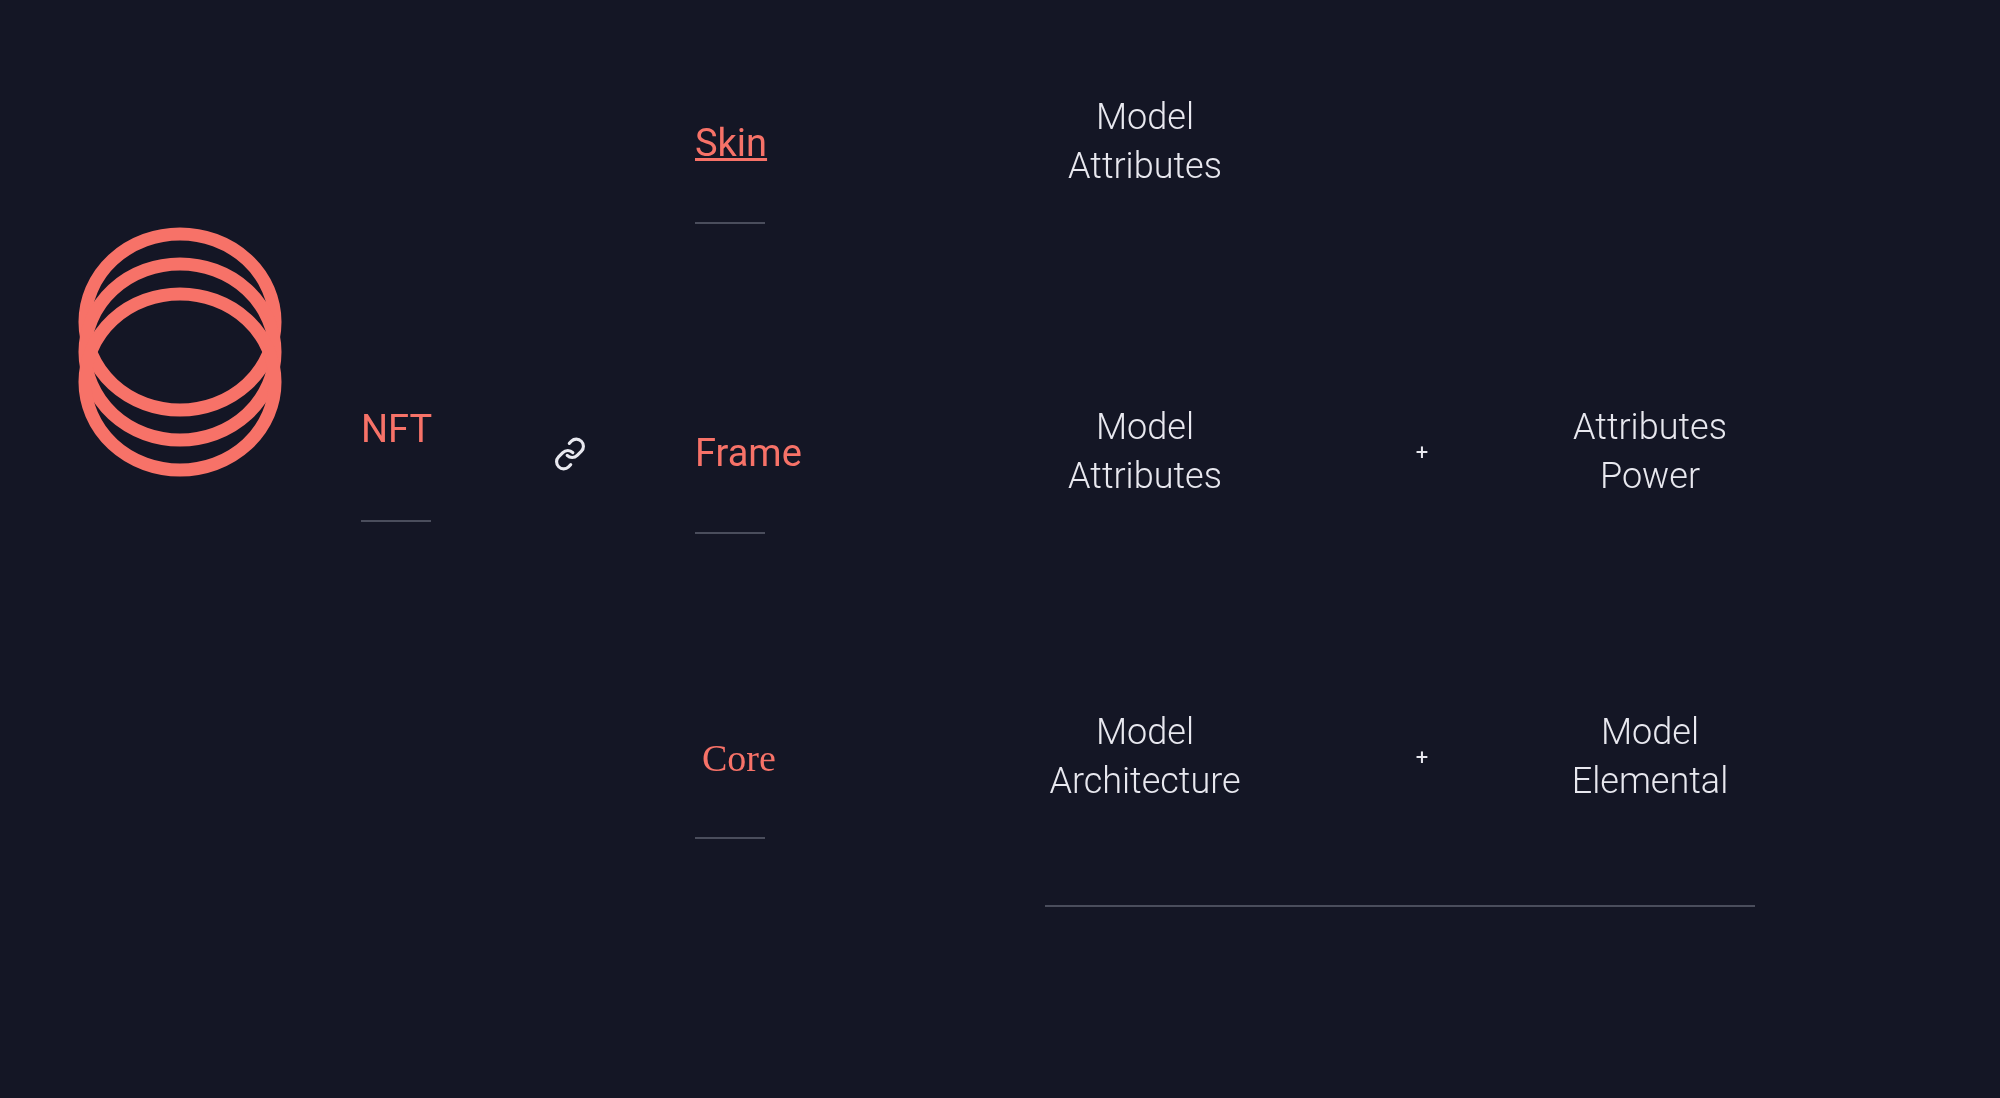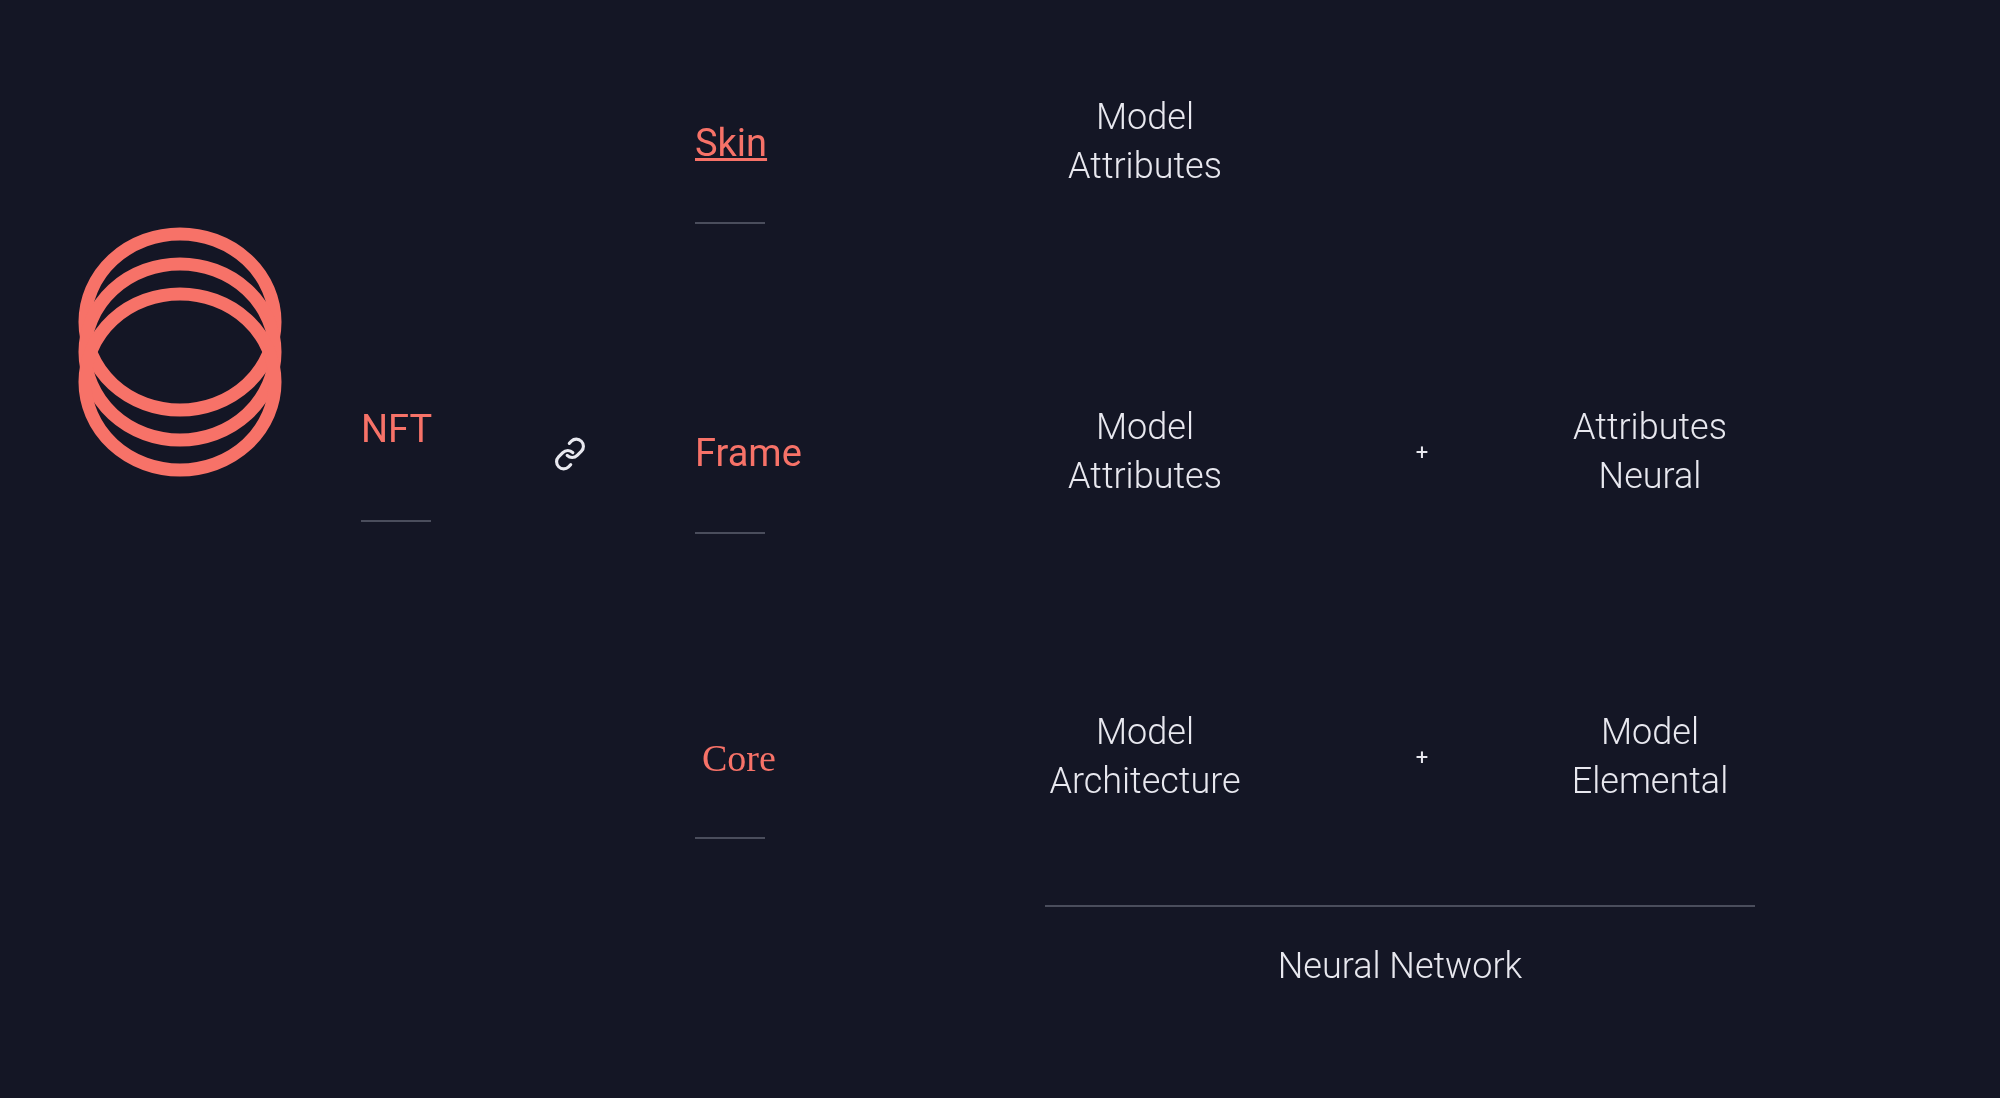--- a/index.html
+++ b/index.html
@@ -118,35 +118,34 @@
 
   <div class="abs white-label" style="left:1000px; top:403px; width:290px;">
     <span>Model</span><br>
     <span>Attributes</span>
   </div>
 
   <div class="abs plus-icon" style="left:1407px; top:440px; width:30px;">+</div>
 
   <div class="abs white-label" style="left:1505px; top:403px; width:290px;">
     <span>Attributes</span><br>
-    <span>Neural</span>
+    <span>Power</span>
   </div>
 
   <div class="abs coral-heading" style="left:702px; top:735px;font-family:Liberation Serif, serif;">Core</div>
   <div class="abs short-divider" style="left:695px; top:837px;"></div>
 
   <div class="abs white-label" style="left:1000px; top:708px; width:290px;">
     <span>Model</span><br>
     <span>Architecture</span>
   </div>
 
   <div class="abs plus-icon" style="left:1407px; top:745px; width:30px;">+</div>
 
   <div class="abs white-label" style="left:1505px; top:708px; width:290px;">
     <span>Model</span><br>
     <span>Elemental</span>
   </div>
 
   <div class="abs long-divider" style="left:1045px; top:905px;"></div>
 
-  <div class="abs nn-label" style="left:1045px; top:945px; width:710px;">Neural Network</div>
 
 </div>
 
 </body></html>

